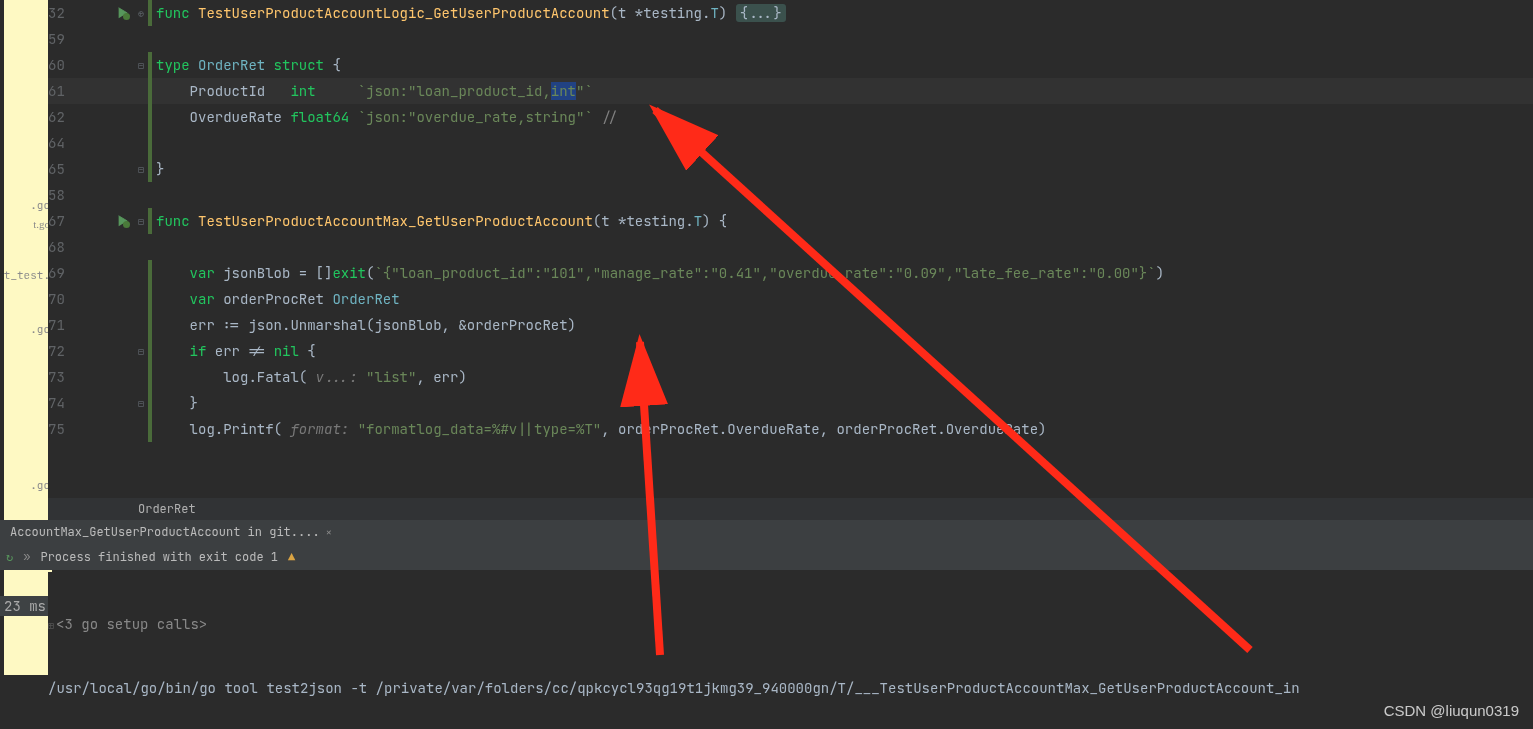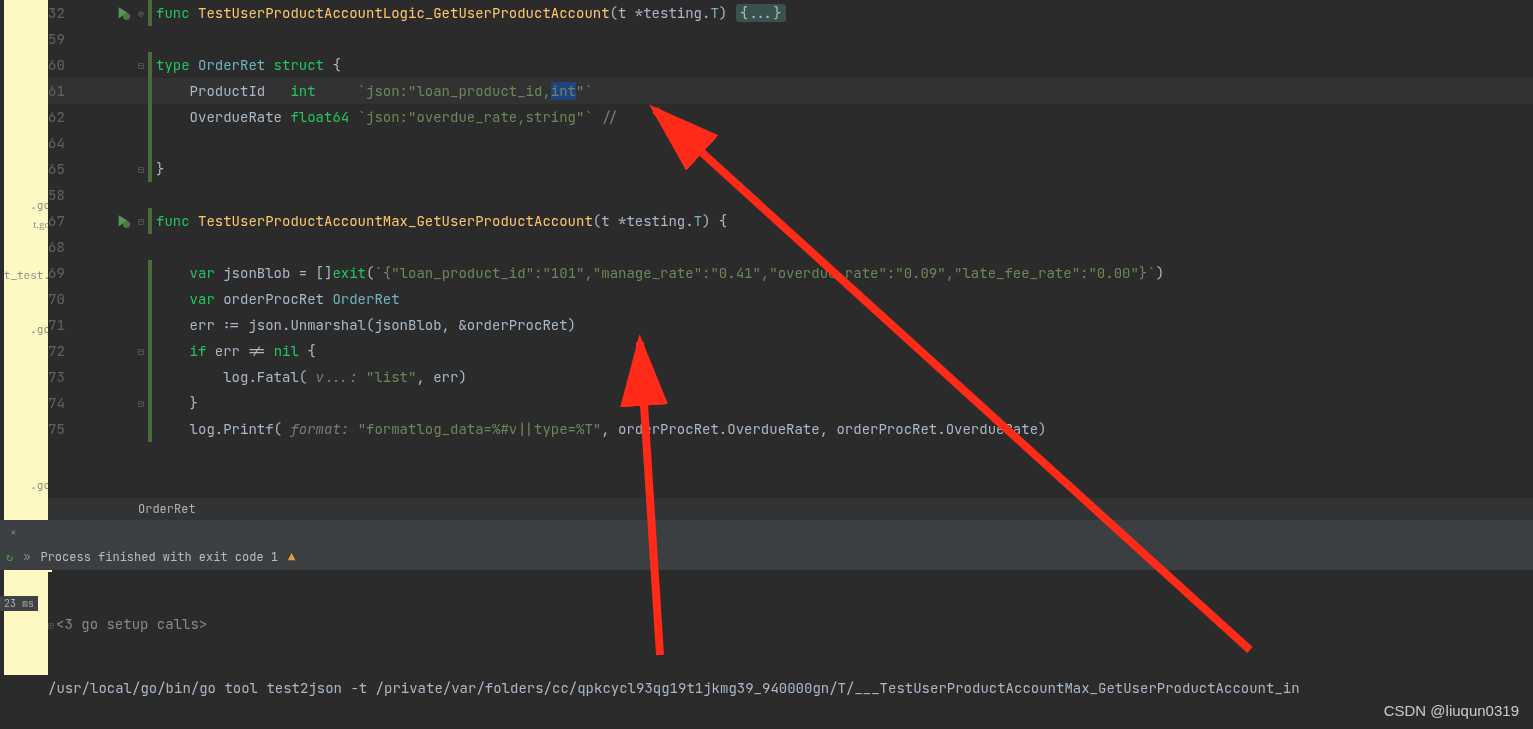--- a/index.html
+++ b/index.html
@@ -23,21 +23,21 @@
   .param-hint{color:#787878;font-style:italic}
   .folded{background:#3b514d;color:#a9b7c6;padding:0 4px;border-radius:3px}
   .sel{background:#214283}
   .breadcrumb{position:absolute;left:48px;top:498px;right:0;height:22px;background:#313335;font-size:12px;color:#b0b0b0;display:flex;align-items:center;padding-left:90px}
   .tabrow{position:absolute;left:0;top:520px;right:0;height:24px;background:#3c3f41;display:flex;align-items:center;font-size:12px}
   .tab{padding:4px 10px;color:#bbb;white-space:nowrap;display:flex;gap:6px;align-items:center}
   .tab .x{color:#8a8a8a;font-size:11px}
   .toolbar{position:absolute;left:0;top:544px;right:0;height:26px;background:#3c3f41;display:flex;align-items:center;font-size:12px;color:#bbb;padding-left:6px;gap:10px}
   .toolbar .chev{color:#8a8a8a}
   .warn{color:#d9a343}
-  .time-badge{position:absolute;left:0;top:596px;background:#3e4244;padding:1px 4px;font-size:10px;color:#aaa}
+  .time-badge{position:absolute;left:0;top:596px;background:#3e4244;padding:1px 4px;font-size:14px;color:#aaa}
   .console{position:absolute;left:48px;top:572px;right:0;bottom:0;background:#2b2b2b;white-space:pre;line-height:21px;font-size:14px}
   .console .cfold{color:#555;font-size:10px;margin-right:2px}
   svg.arrows{position:absolute;left:0;top:0;pointer-events:none}
   .watermark{position:absolute;right:14px;bottom:10px;color:#e5e5e5;font-size:15px;font-family:Arial,Helvetica,sans-serif;opacity:.85}
   .run-icon{width:14px;height:14px}
 </style>
 </head>
 <body>
 
 <div class="left-gutter">
@@ -182,20 +182,21 @@
       <div class="code"><span>    log.Printf( </span><span class="param-hint">format:</span><span> </span><span class="str">"formatlog_data=%#v||type=%T"</span><span>, orderProcRet.OverdueRate, orderProcRet.OverdueRate)</span></div>
     </div>
   </div>
 
 <div class="breadcrumb">
   <span>OrderRet</span>
 </div>
 
 <div class="tabrow">
   <div class="tab">
+    <span>AccountMax_GetUserProductAccount in git....</span>
     <span class="x">×</span>
   </div>
 </div>
 
 <div class="toolbar">
   <span style="color:#57965c">↻</span>
   <span class="chev">»</span>
   <span>Process finished with exit code 1</span>
   <span class="warn">▲</span>
 </div>

